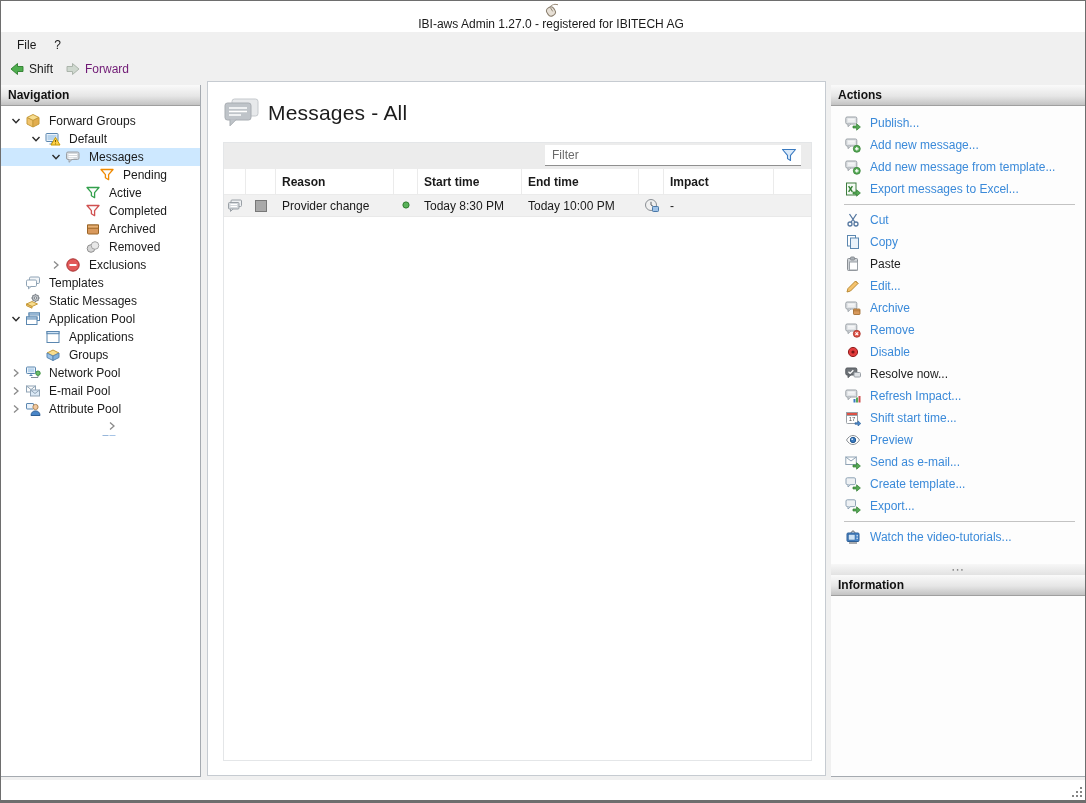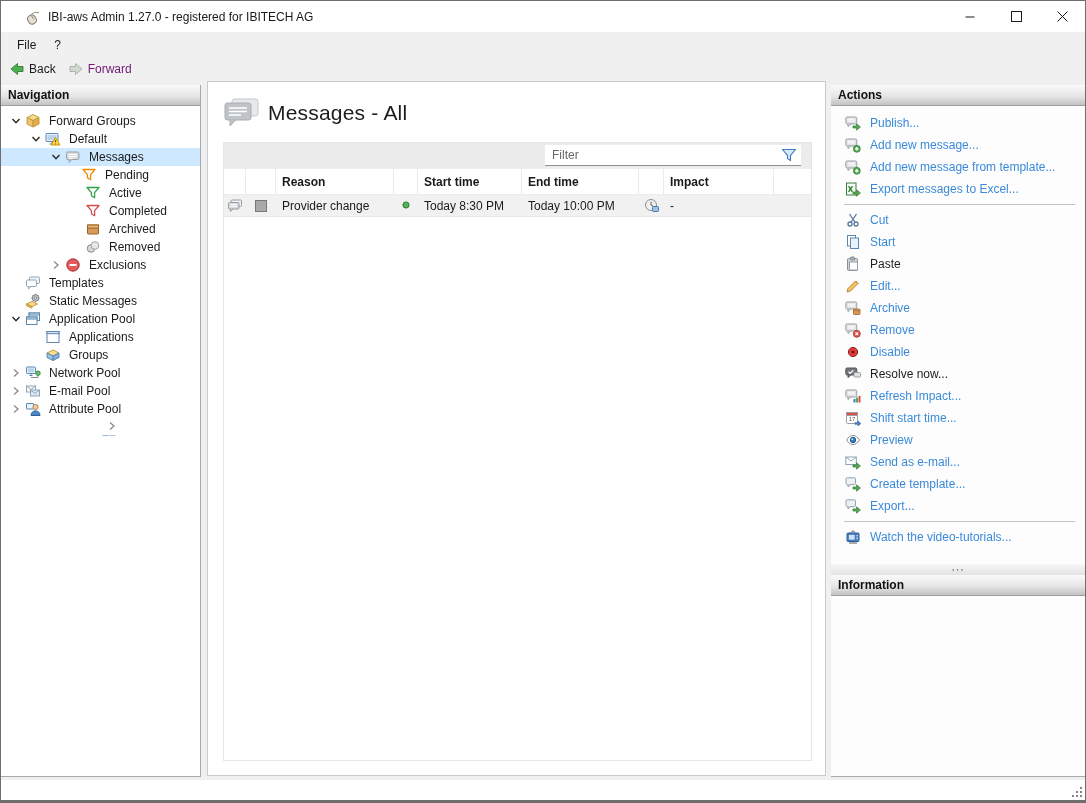--- a/index.html
+++ b/index.html
@@ -1,19 +1,19 @@
 <!DOCTYPE html>
 <html style="--link: #3b8ad9; --sel: #cde8ff; --infobg: #ffffe1;"><head>
 <meta charset="utf-8">
 <style>
   html,body{margin:0;padding:0;background:#d8d8d8;font-family:"Liberation Sans","DejaVu Sans",sans-serif;-webkit-font-smoothing:antialiased;}
   .window{position:relative;width:1086px;height:803px;background:#fff;box-sizing:border-box;
     border:1px solid #6e6e6e;border-bottom-width:3px;overflow:hidden;font-size:12px;color:#1a1a1a;}
   
-  .titlebar{position:absolute;left:16px;top:0;right:0;height:31px;background:#ffffff;display:flex;align-items:center;}
+  .titlebar{position:absolute;left:16px;top:0;right:0;height:31px;background:#ffffff;display:flex;align-items:center;flex-direction:column;}
   .titlebar .appicon{width:16px;height:16px;margin:0 6px 0 9px;flex:none;}
   .title-text{font-size:12px;color:#1a1a1a;}
   .winbtns{margin-left:auto;display:flex;height:31px;}
   .winbtn{width:46px;height:31px;display:flex;align-items:center;justify-content:center;cursor:pointer;}
   
   .menubar{position:absolute;left:0;top:31px;right:0;height:26px;background:#f0f0f0;display:flex;align-items:center;}
   .menu-item{padding:0 9px;height:22px;line-height:22px;cursor:pointer;}
   .toolbar{position:absolute;left:0;top:57px;right:0;height:21px;background:#f0f0f0;display:flex;align-items:center;}
   .tool-item{display:flex;align-items:center;gap:4px;padding:0 6px;height:20px;cursor:pointer;}
   .tool-item.disabled{cursor:default;}
@@ -114,21 +114,21 @@
     <span class="menu-item">?</span>
   </div>
 
   <div class="toolbar">
     <div class="tool-item" style="margin-left:2px">
       <span class="ic">
           <svg width="16" height="16" viewBox="0 0 16 16">
             <path d="M8.5 2.5L2 8l6.5 5.5V10.5H14v-5H8.5Z" fill="#4fae4f" stroke="#2e7d2e" stroke-width="0.9"></path>
           </svg>
         </span>
-      <span class="tool-label">Back</span>
+      <span class="tool-label">Shift</span>
     </div>
     <div class="tool-item disabled">
       <span class="ic">
           <svg width="16" height="16" viewBox="0 0 16 16">
             <path d="M7.5 2.5L14 8l-6.5 5.5V10.5H2v-5h5.5Z" fill="#cfd8cf" stroke="#a5afa5" stroke-width="0.9"></path>
           </svg>
         </span>
       <span class="tool-label">Forward</span>
     </div>
   </div>
@@ -178,21 +178,21 @@
             </span>
             <span class="ic">
               <svg width="16" height="16" viewBox="0 0 16 16">
                 <rect x="1.5" y="3" width="12.5" height="7.5" rx="1.5" fill="#d6dade" stroke="#9aa0a6"></rect>
                 <path d="M4 10.5v2.8l3-2.8" fill="#d6dade" stroke="#9aa0a6"></path>
                 <path d="M3.5 5.5h8.5M3.5 7.5h8.5M3.5 9.3h5" stroke="#fff"></path>
               </svg>
             </span>
             <span class="tlabel">Messages</span>
           </div>
-          <div class="tree-row" style="padding-left: 62px;">
+          <div class="tree-row" style="padding-left: 40px; margin-left: 40px;">
             <span class="chev"></span>
             <span class="ic">
               <svg width="16" height="16" viewBox="0 0 16 16">
                 <path d="M2 2.5h12l-4.4 5.2v5l-3.2-2v-3Z" fill="#fcfcfc" stroke="#f08a00" stroke-width="1.3" stroke-linejoin="round"></path>
               </svg>
             </span>
             <span class="tlabel">Pending</span>
           </div>
           <div class="tree-row" style="padding-left: 66px;">
             <span class="chev"></span>
@@ -509,21 +509,21 @@
             </span>
             <span class="action-label">Cut</span>
           </div>
           <div class="action-item">
             <span class="ic">
               <svg width="16" height="16" viewBox="0 0 16 16">
                 <rect x="2.5" y="1.5" width="8" height="10.5" fill="#fff" stroke="#5b87b0"></rect>
                 <rect x="5.5" y="4" width="8" height="10.5" fill="#eaf2fa" stroke="#5b87b0"></rect>
               </svg>
             </span>
-            <span class="action-label">Start</span>
+            <span class="action-label">Copy</span>
           </div>
           <div class="action-item disabled">
             <span class="ic">
               <svg width="16" height="16" viewBox="0 0 16 16">
                 <rect x="2.5" y="2.5" width="10" height="12" rx="1" fill="#cfd3d7" stroke="#8a8f94"></rect>
                 <rect x="5.5" y="1" width="4" height="3" rx="0.8" fill="#aab0b6" stroke="#8a8f94"></rect>
                 <rect x="4.5" y="6" width="8" height="8" fill="#fff" stroke="#9aa0a6"></rect>
               </svg>
             </span>
             <span class="action-label">Paste</span>

